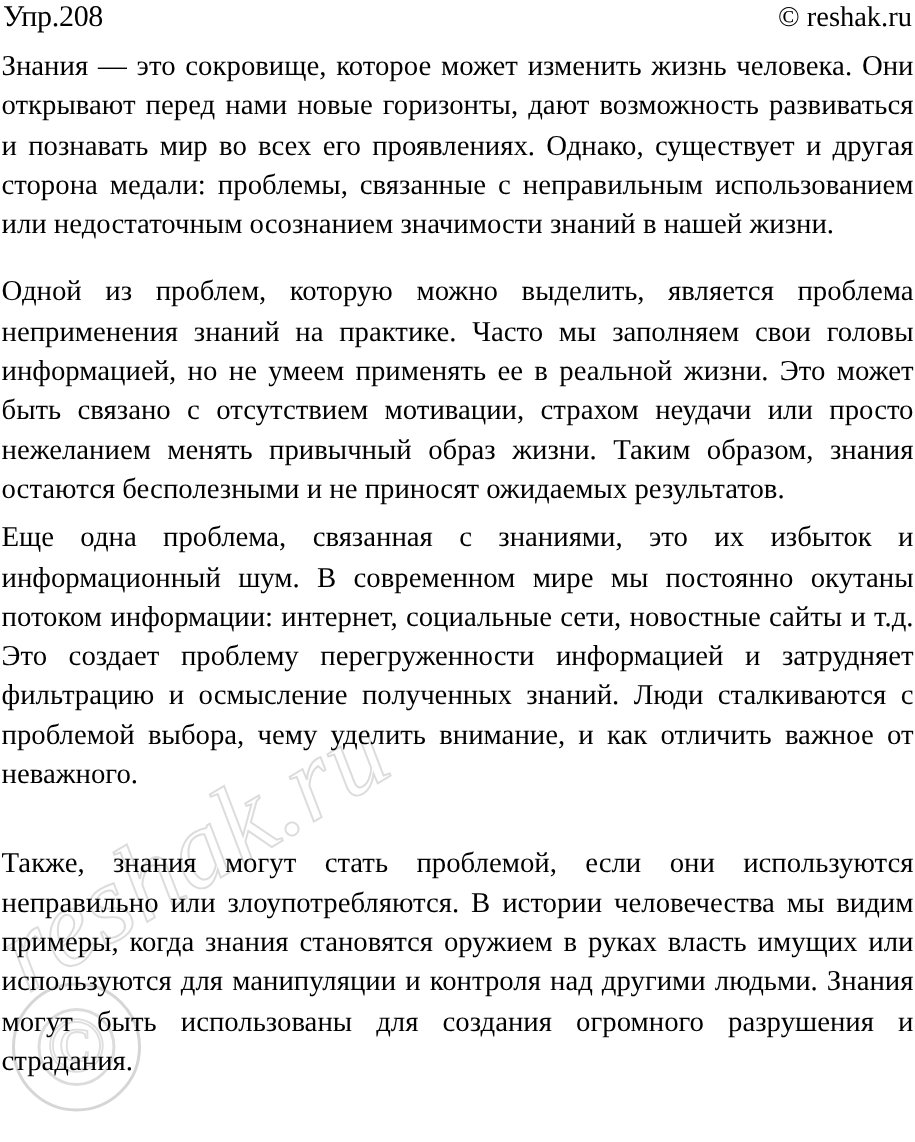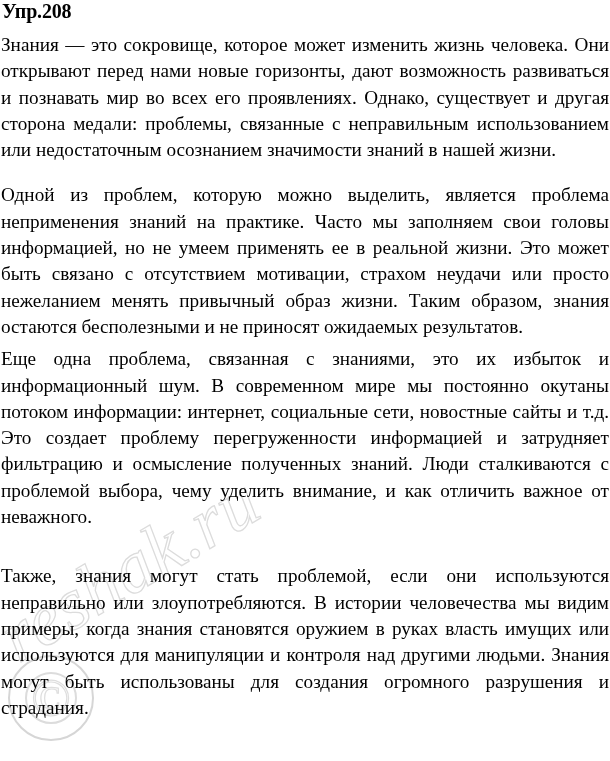--- a/index.html
+++ b/index.html
@@ -91,21 +91,21 @@
     top: 0;
     width: 610px;
     height: 30px;
     z-index: 3;
   }
   .exercise-title {
     position: absolute;
     left: 2px;
     top: 0px;
     font-size: 20px;
-    font-weight: bold;
+    font-weight: normal;
     font-family: "Liberation Serif", "DejaVu Serif", serif;
     letter-spacing: -0.2px;
     white-space: nowrap;
   }
   .copyright {
     position: absolute;
     right: 2px;
     top: 1px;
     font-size: 19px;
     font-family: "Liberation Serif", "DejaVu Serif", serif;
@@ -141,20 +141,21 @@
 
   <div class="watermark-layer">
     <div class="wm-copy">
       <div class="wm-copy-c">©</div>
     </div>
     <div class="wm-text">reshak.ru</div>
   </div>
 
   <div class="header">
     <div class="exercise-title">Упр.208</div>
+    <div class="copyright">© reshak.ru</div>
   </div>
 
   <div class="content">
     <p class="para p1">Знания — это сокровище, которое может изменить жизнь человека. Они открывают перед нами новые горизонты, дают возможность развиваться и познавать мир во всех его проявлениях. Однако, существует и другая сторона медали: проблемы, связанные с неправильным использованием или недостаточным осознанием значимости знаний в нашей жизни.</p>
     <p class="para p2">Одной из проблем, которую можно выделить, является проблема неприменения знаний на практике. Часто мы заполняем свои головы информацией, но не умеем применять ее в реальной жизни. Это может быть связано с отсутствием мотивации, страхом неудачи или просто нежеланием менять привычный образ жизни. Таким образом, знания остаются бесполезными и не приносят ожидаемых результатов.</p>
     <p class="para p3">Еще одна проблема, связанная с знаниями, это их избыток и информационный шум. В современном мире мы постоянно окутаны потоком информации: интернет, социальные сети, новостные сайты и т.д. Это создает проблему перегруженности информацией и затрудняет фильтрацию и осмысление полученных знаний. Люди сталкиваются с проблемой выбора, чему уделить внимание, и как отличить важное от неважного.</p>
     <p class="para p4">Также, знания могут стать проблемой, если они используются неправильно или злоупотребляются. В истории человечества мы видим примеры, когда знания становятся оружием в руках власть имущих или используются для манипуляции и контроля над другими людьми. Знания могут быть использованы для создания огромного разрушения и страдания.</p>
   </div>
 
 </div>

